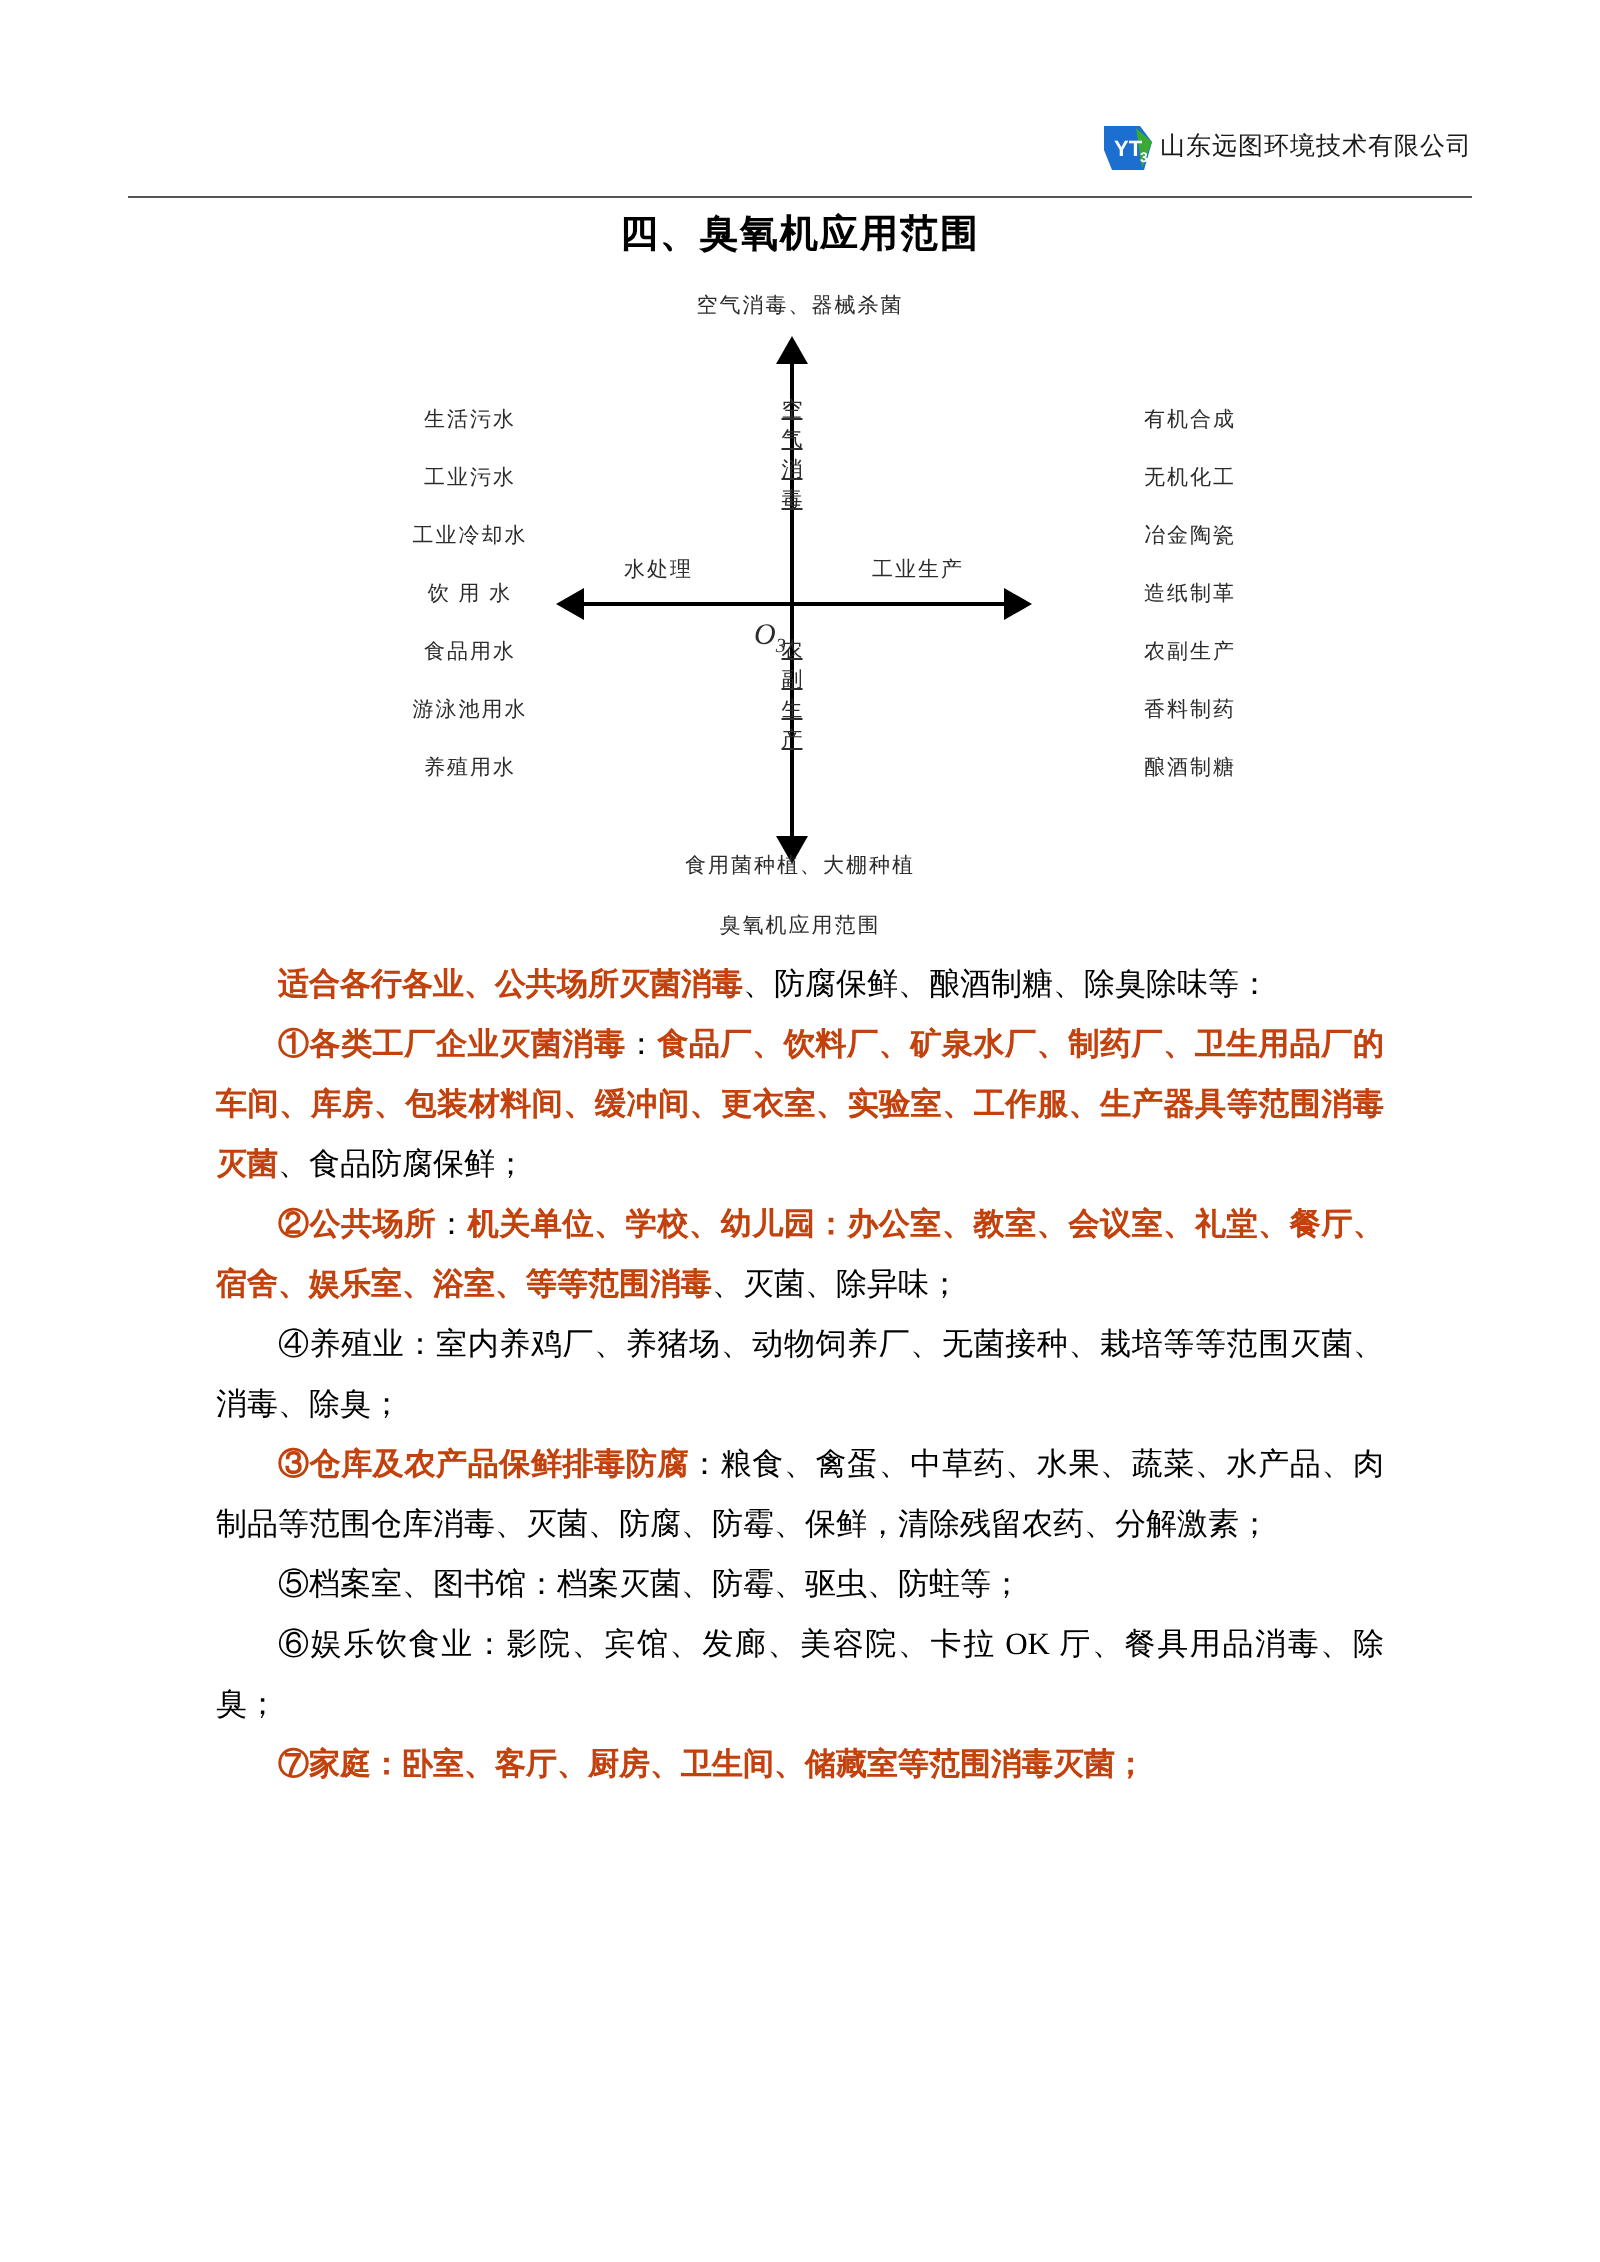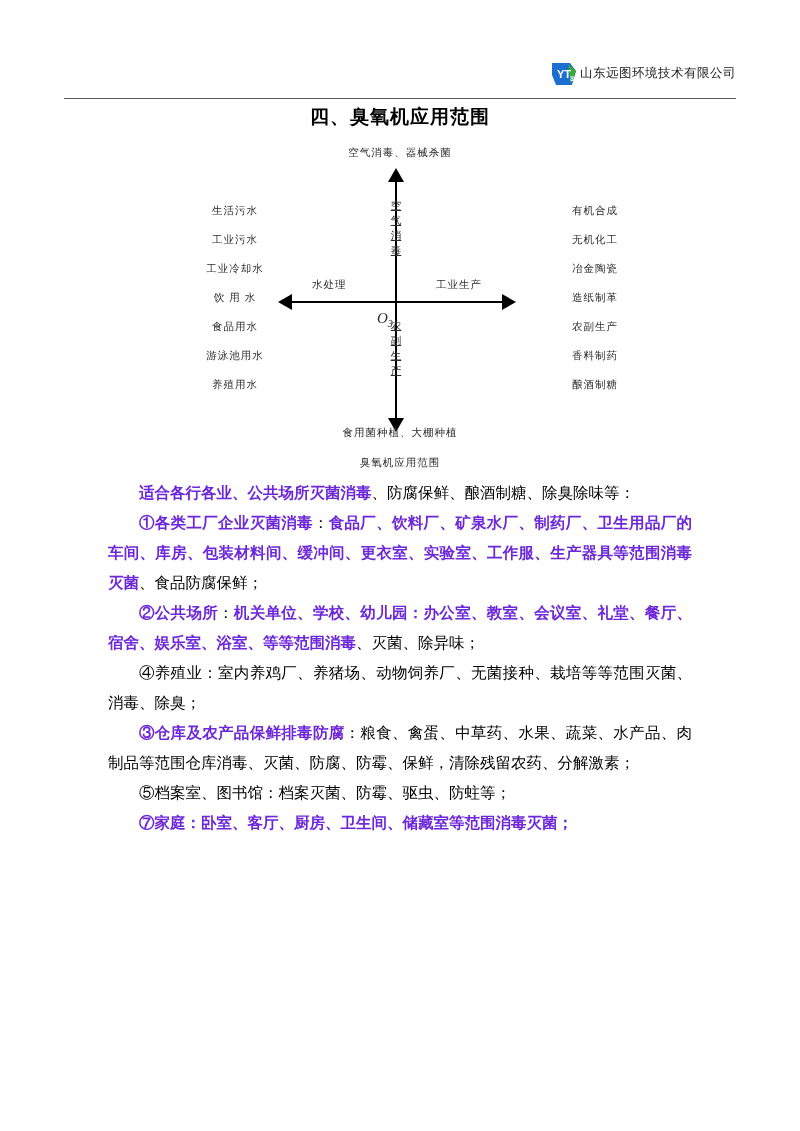--- a/index.html
+++ b/index.html
@@ -203,21 +203,21 @@
     left: 108px;
     width: 584px;
     font-size: 15.5px;
     line-height: 30px;
     text-align: justify;
   }
   .body-text p {
     margin: 0;
     text-indent: 2em;
   }
-  .redb { color: #6d28d9; font-weight: bold; }
+  .redb { color: #c2410c; font-weight: bold; }
   .blk  { color: #000; }
 
   
   .footer {
     position: absolute;
     bottom: 58px;
     left: 0;
     width: 100%;
     text-align: center;
     font-family: "Liberation Sans", "DejaVu Sans", sans-serif;
@@ -288,17 +288,18 @@
     <div class="dg-label dg-bottom-2">臭氧机应用范围</div>
   </div>
 
   <div class="body-text" id="body-text">
       <p><span class="redb">适合各行各业、公共场所灭菌消毒</span><span class="blk">、防腐保鲜、酿酒制糖、除臭除味等：</span></p>
       <p><span class="redb">①各类工厂企业灭菌消毒</span><span class="blk">：</span><span class="redb">食品厂、饮料厂、矿泉水厂、制药厂、卫生用品厂的车间、库房、包装材料间、缓冲间、更衣室、实验室、工作服、生产器具等范围消毒灭菌</span><span class="blk">、食品防腐保鲜；</span></p>
       <p><span class="redb">②公共场所</span><span class="blk">：</span><span class="redb">机关单位、学校、幼儿园：办公室、教室、会议室、礼堂、餐厅、宿舍、娱乐室、浴室、等等范围消毒</span><span class="blk">、灭菌、除异味；</span></p>
       <p><span class="blk">④养殖业：室内养鸡厂、养猪场、动物饲养厂、无菌接种、栽培等等范围灭菌、消毒、除臭；</span></p>
       <p><span class="redb">③仓库及农产品保鲜排毒防腐</span><span class="blk">：粮食、禽蛋、中草药、水果、蔬菜、水产品、肉制品等范围仓库消毒、灭菌、防腐、防霉、保鲜，清除残留农药、分解激素；</span></p>
       <p><span class="blk">⑤档案室、图书馆：档案灭菌、防霉、驱虫、防蛀等；</span></p>
+      <p><span class="blk">⑥娱乐饮食业：影院、宾馆、发廊、美容院、卡拉 OK 厅、餐具用品消毒、除臭；</span></p>
       <p><span class="redb">⑦家庭：</span><span class="redb">卧室、客厅、厨房、卫生间、储藏室等范围消毒灭菌；</span></p>
     </div>
 
 
 </div>
 
 </body></html>

